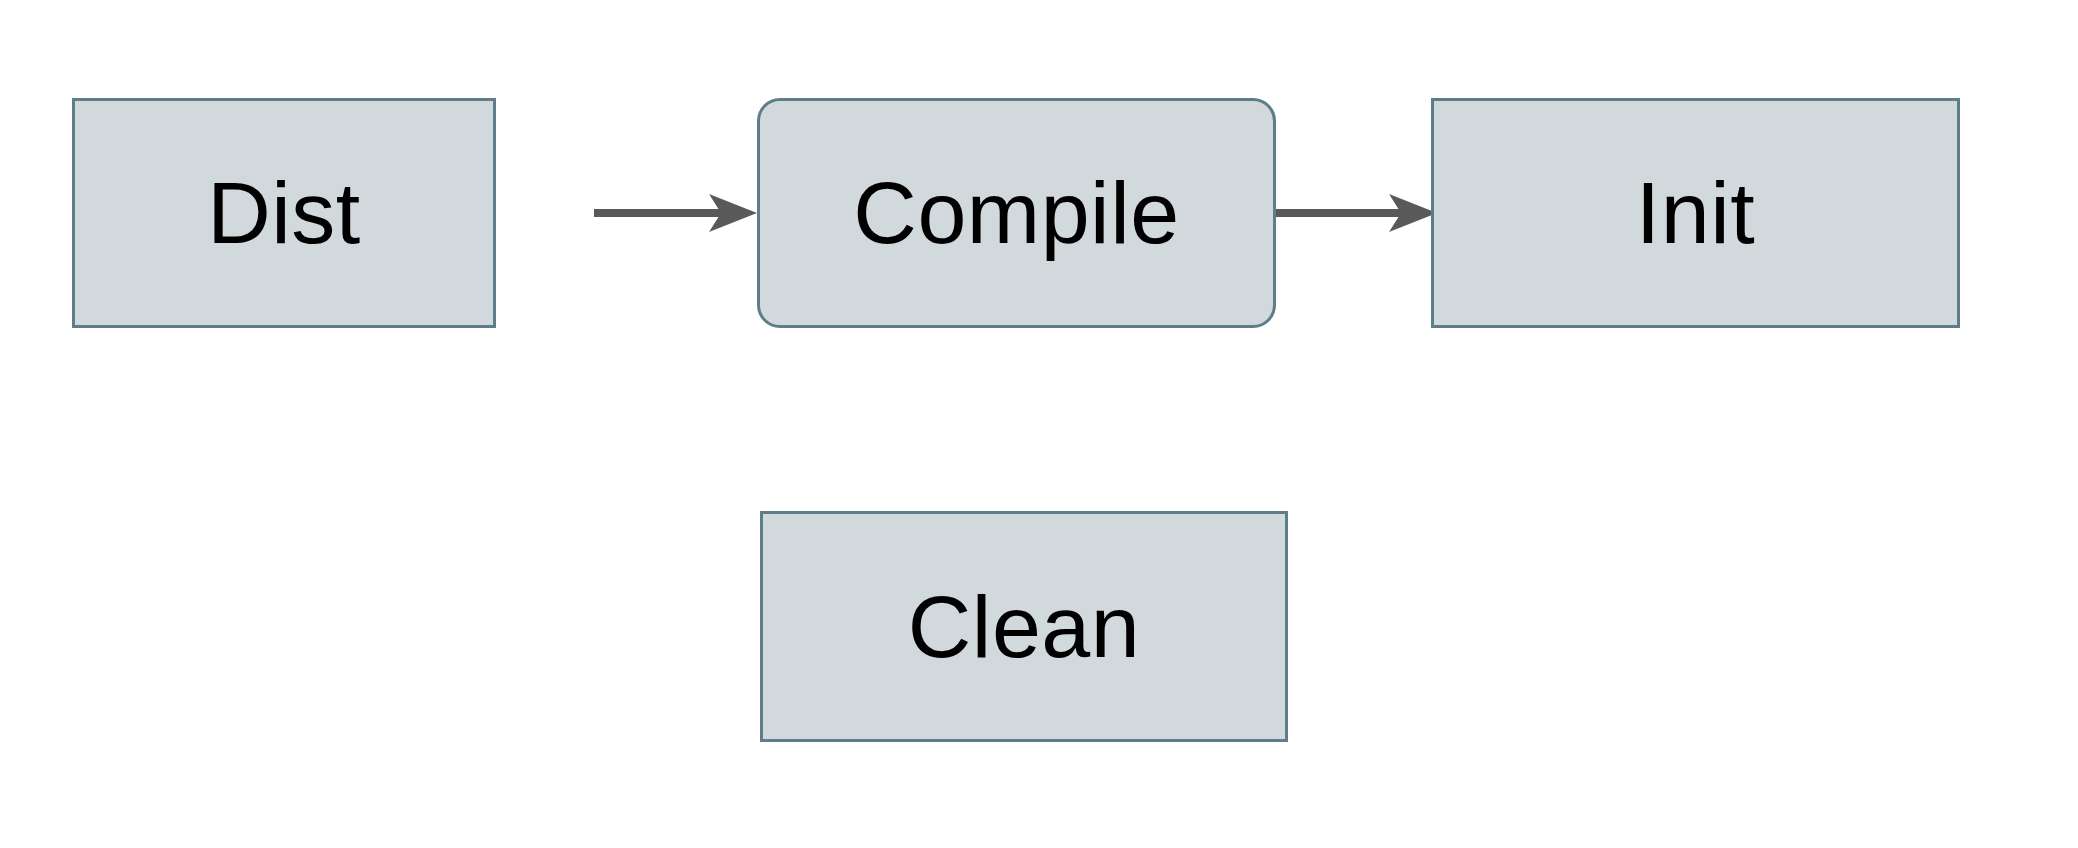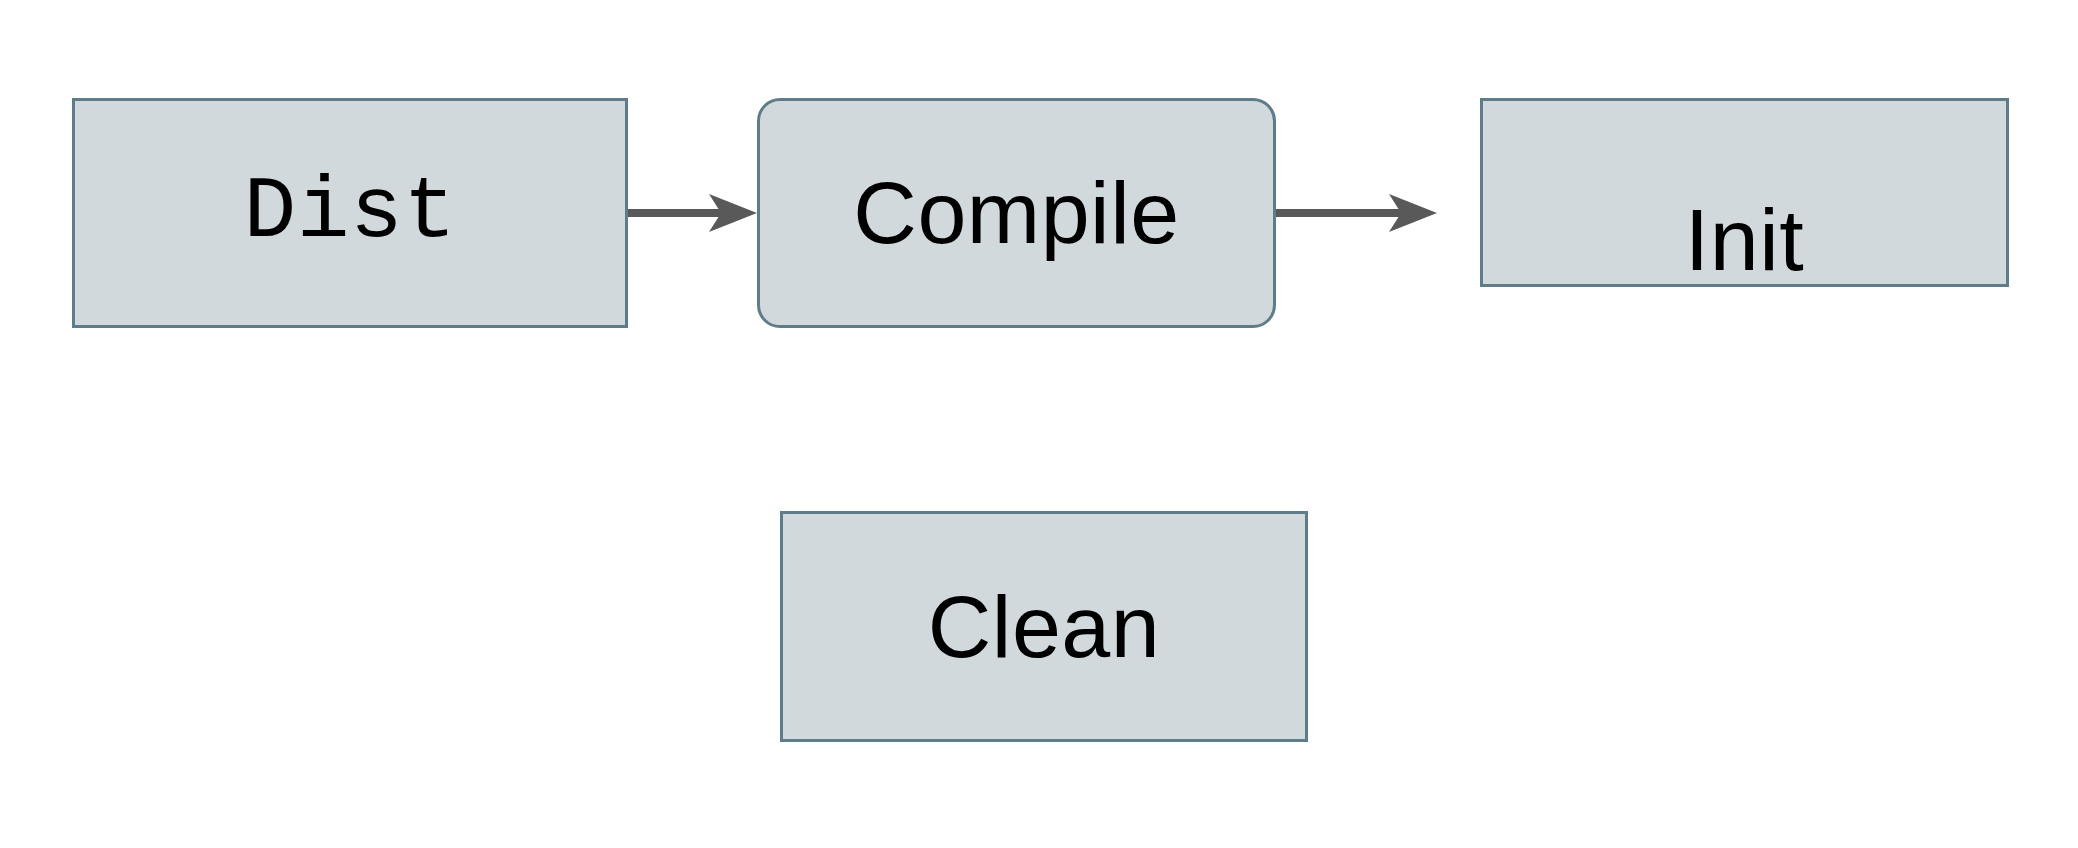--- a/index.html
+++ b/index.html
@@ -41,24 +41,24 @@
     justify-content: center;
   }
   .node-label {
     color: var(--label, #000000);
     font-size: 88px;
     line-height: 1;
     letter-spacing: 0.5px;
     white-space: nowrap;
     user-select: none;
   }
-  .node-dist    { left: 72px;   top: 98px;  width: 556px; height: 230px; font-family: Liberation Mono, monospace; }
+  .node-dist    { left: 72px;   top: 98px;  width: 424px; height: 230px; }
   .node-compile { left: 757px;  top: 98px;  width: 519px; height: 230px; border-radius: 23px; }
-  .node-init    { left: 1480px; top: 98px;  width: 529px; height: 189px; align-items: flex-end; }
-  .node-clean   { left: 780px;  top: 511px; width: 528px; height: 231px; align-items: center; }
+  .node-init    { left: 1431px; top: 98px;  width: 529px; height: 230px; }
+  .node-clean   { left: 760px;  top: 511px; width: 528px; height: 231px; align-items: center; }
 </style>
 </head>
 <body>
 
 <div class="canvas">
 
   <svg class="edges" viewBox="0 0 2078 848" xmlns="http://www.w3.org/2000/svg">
 
     <g>
       <line class="arrow-line" x1="594" y1="213" x2="722" y2="213"></line>

